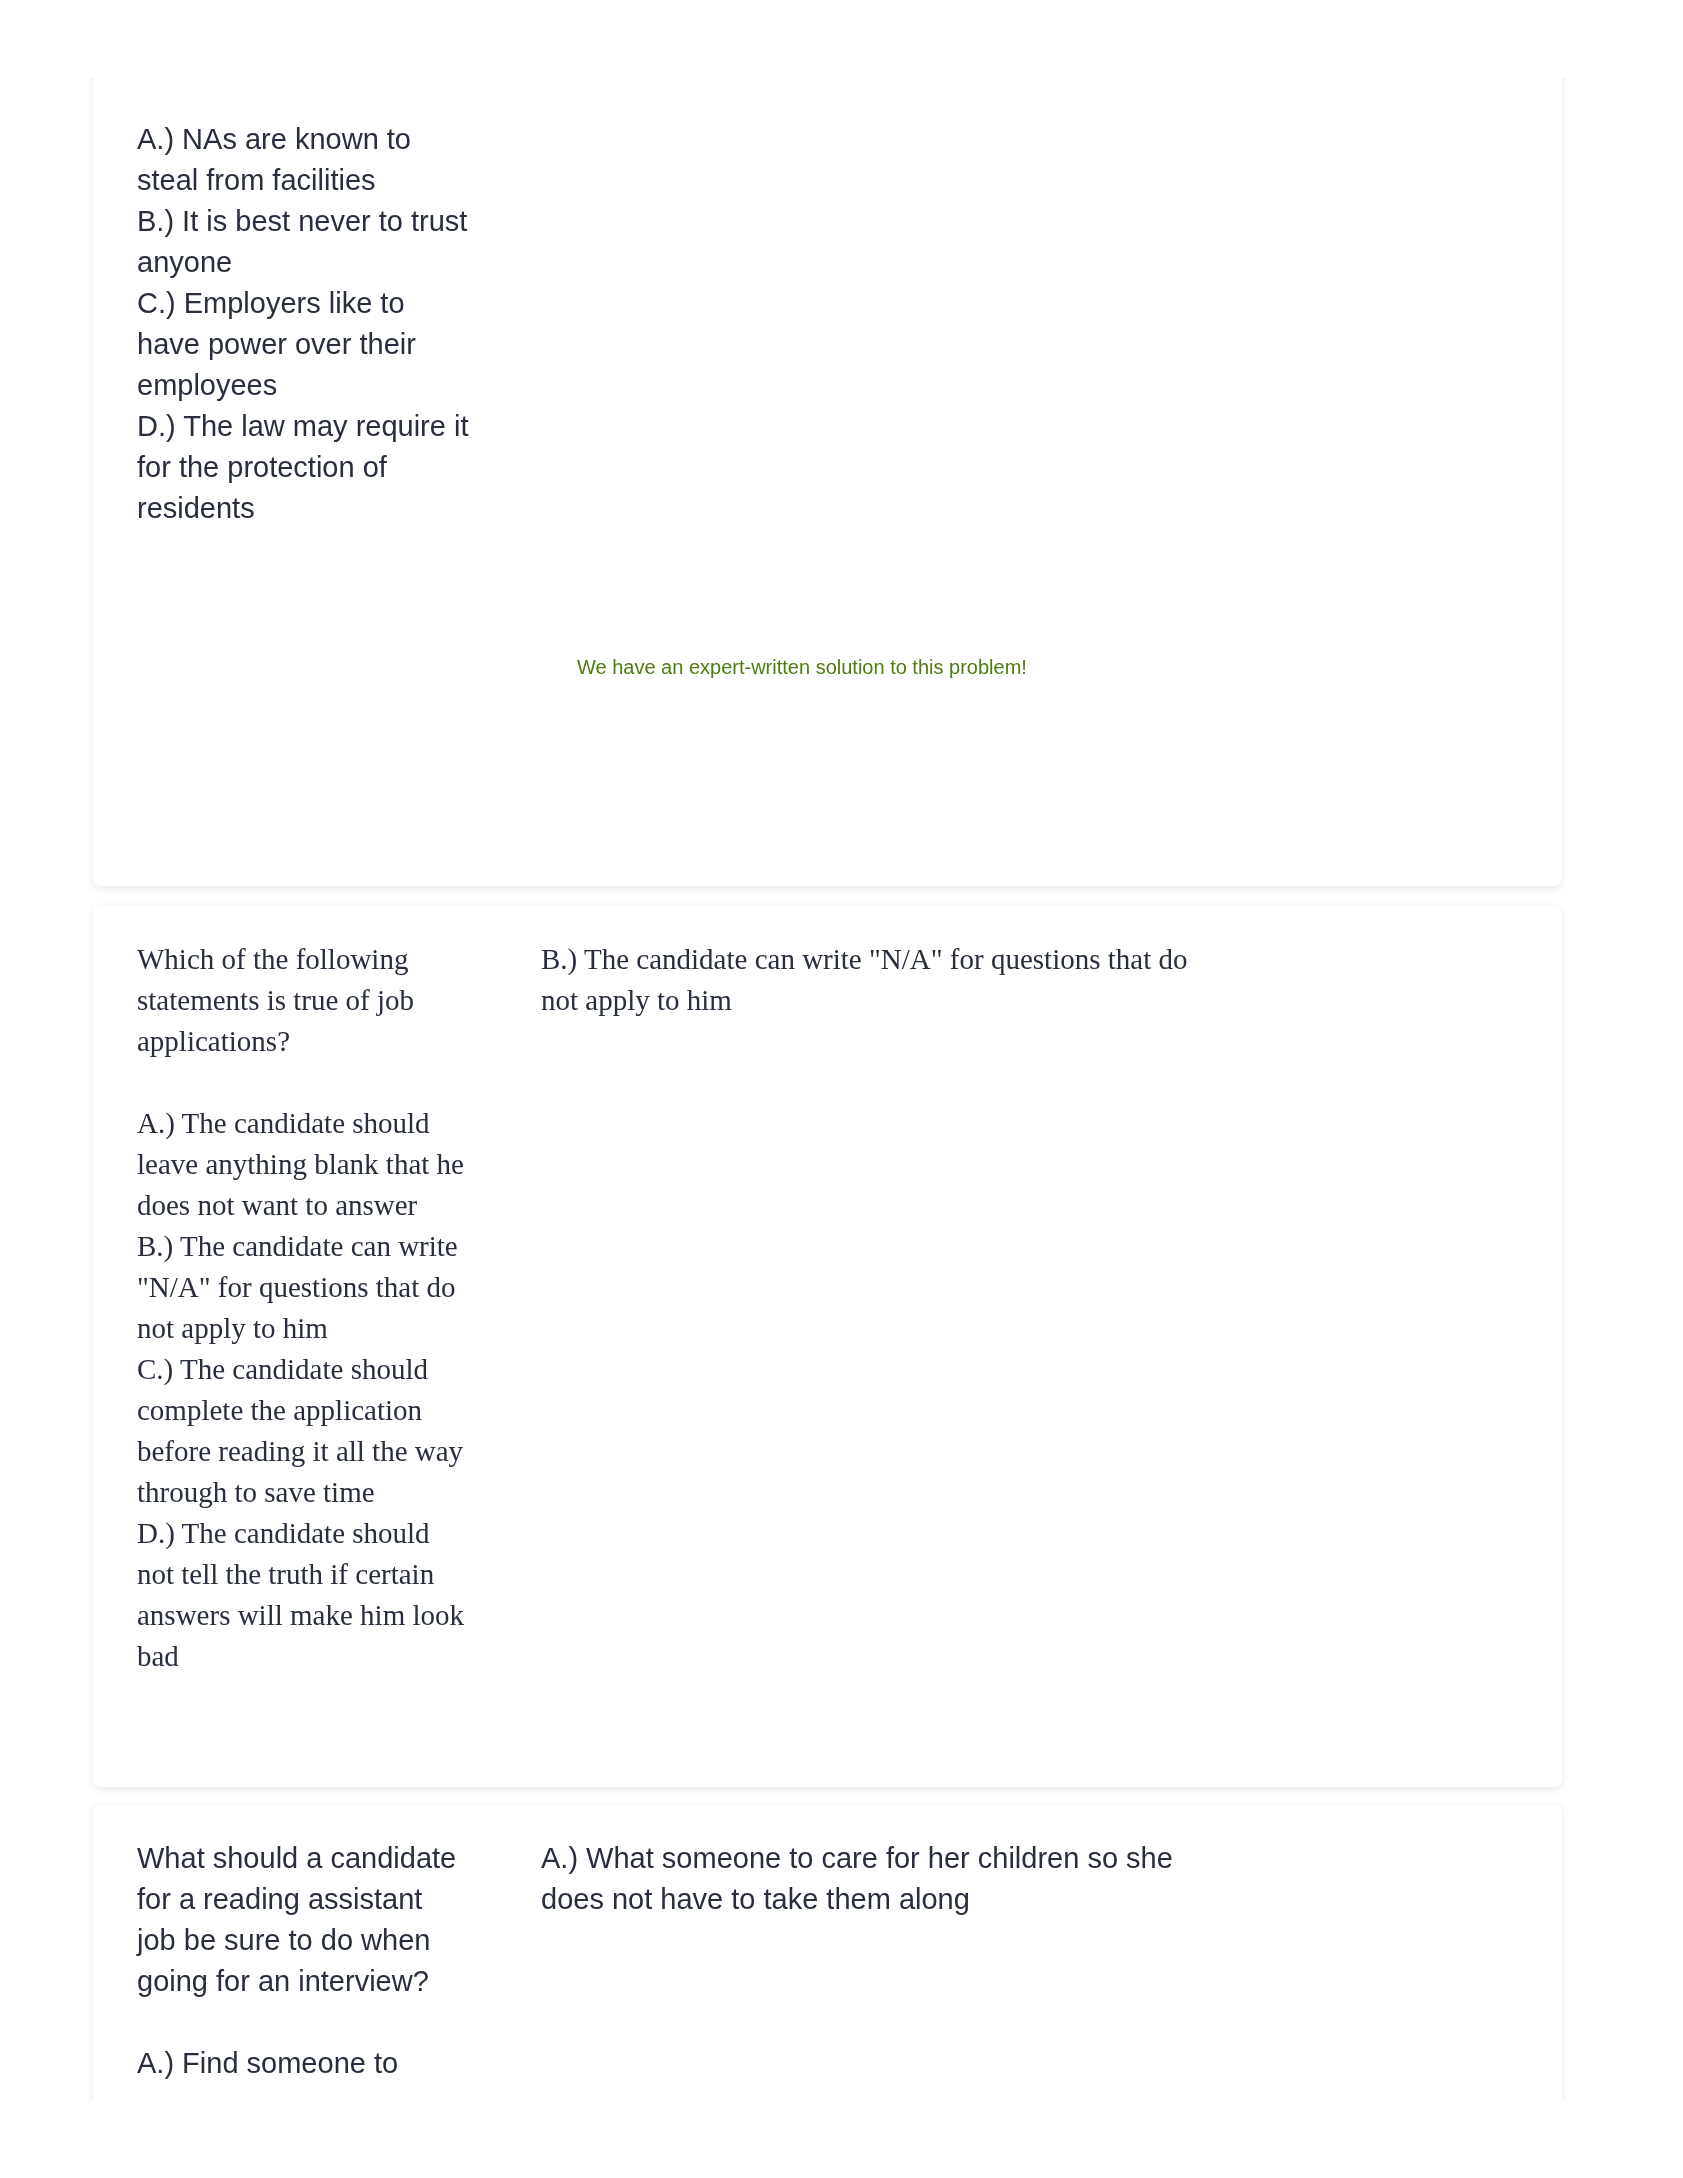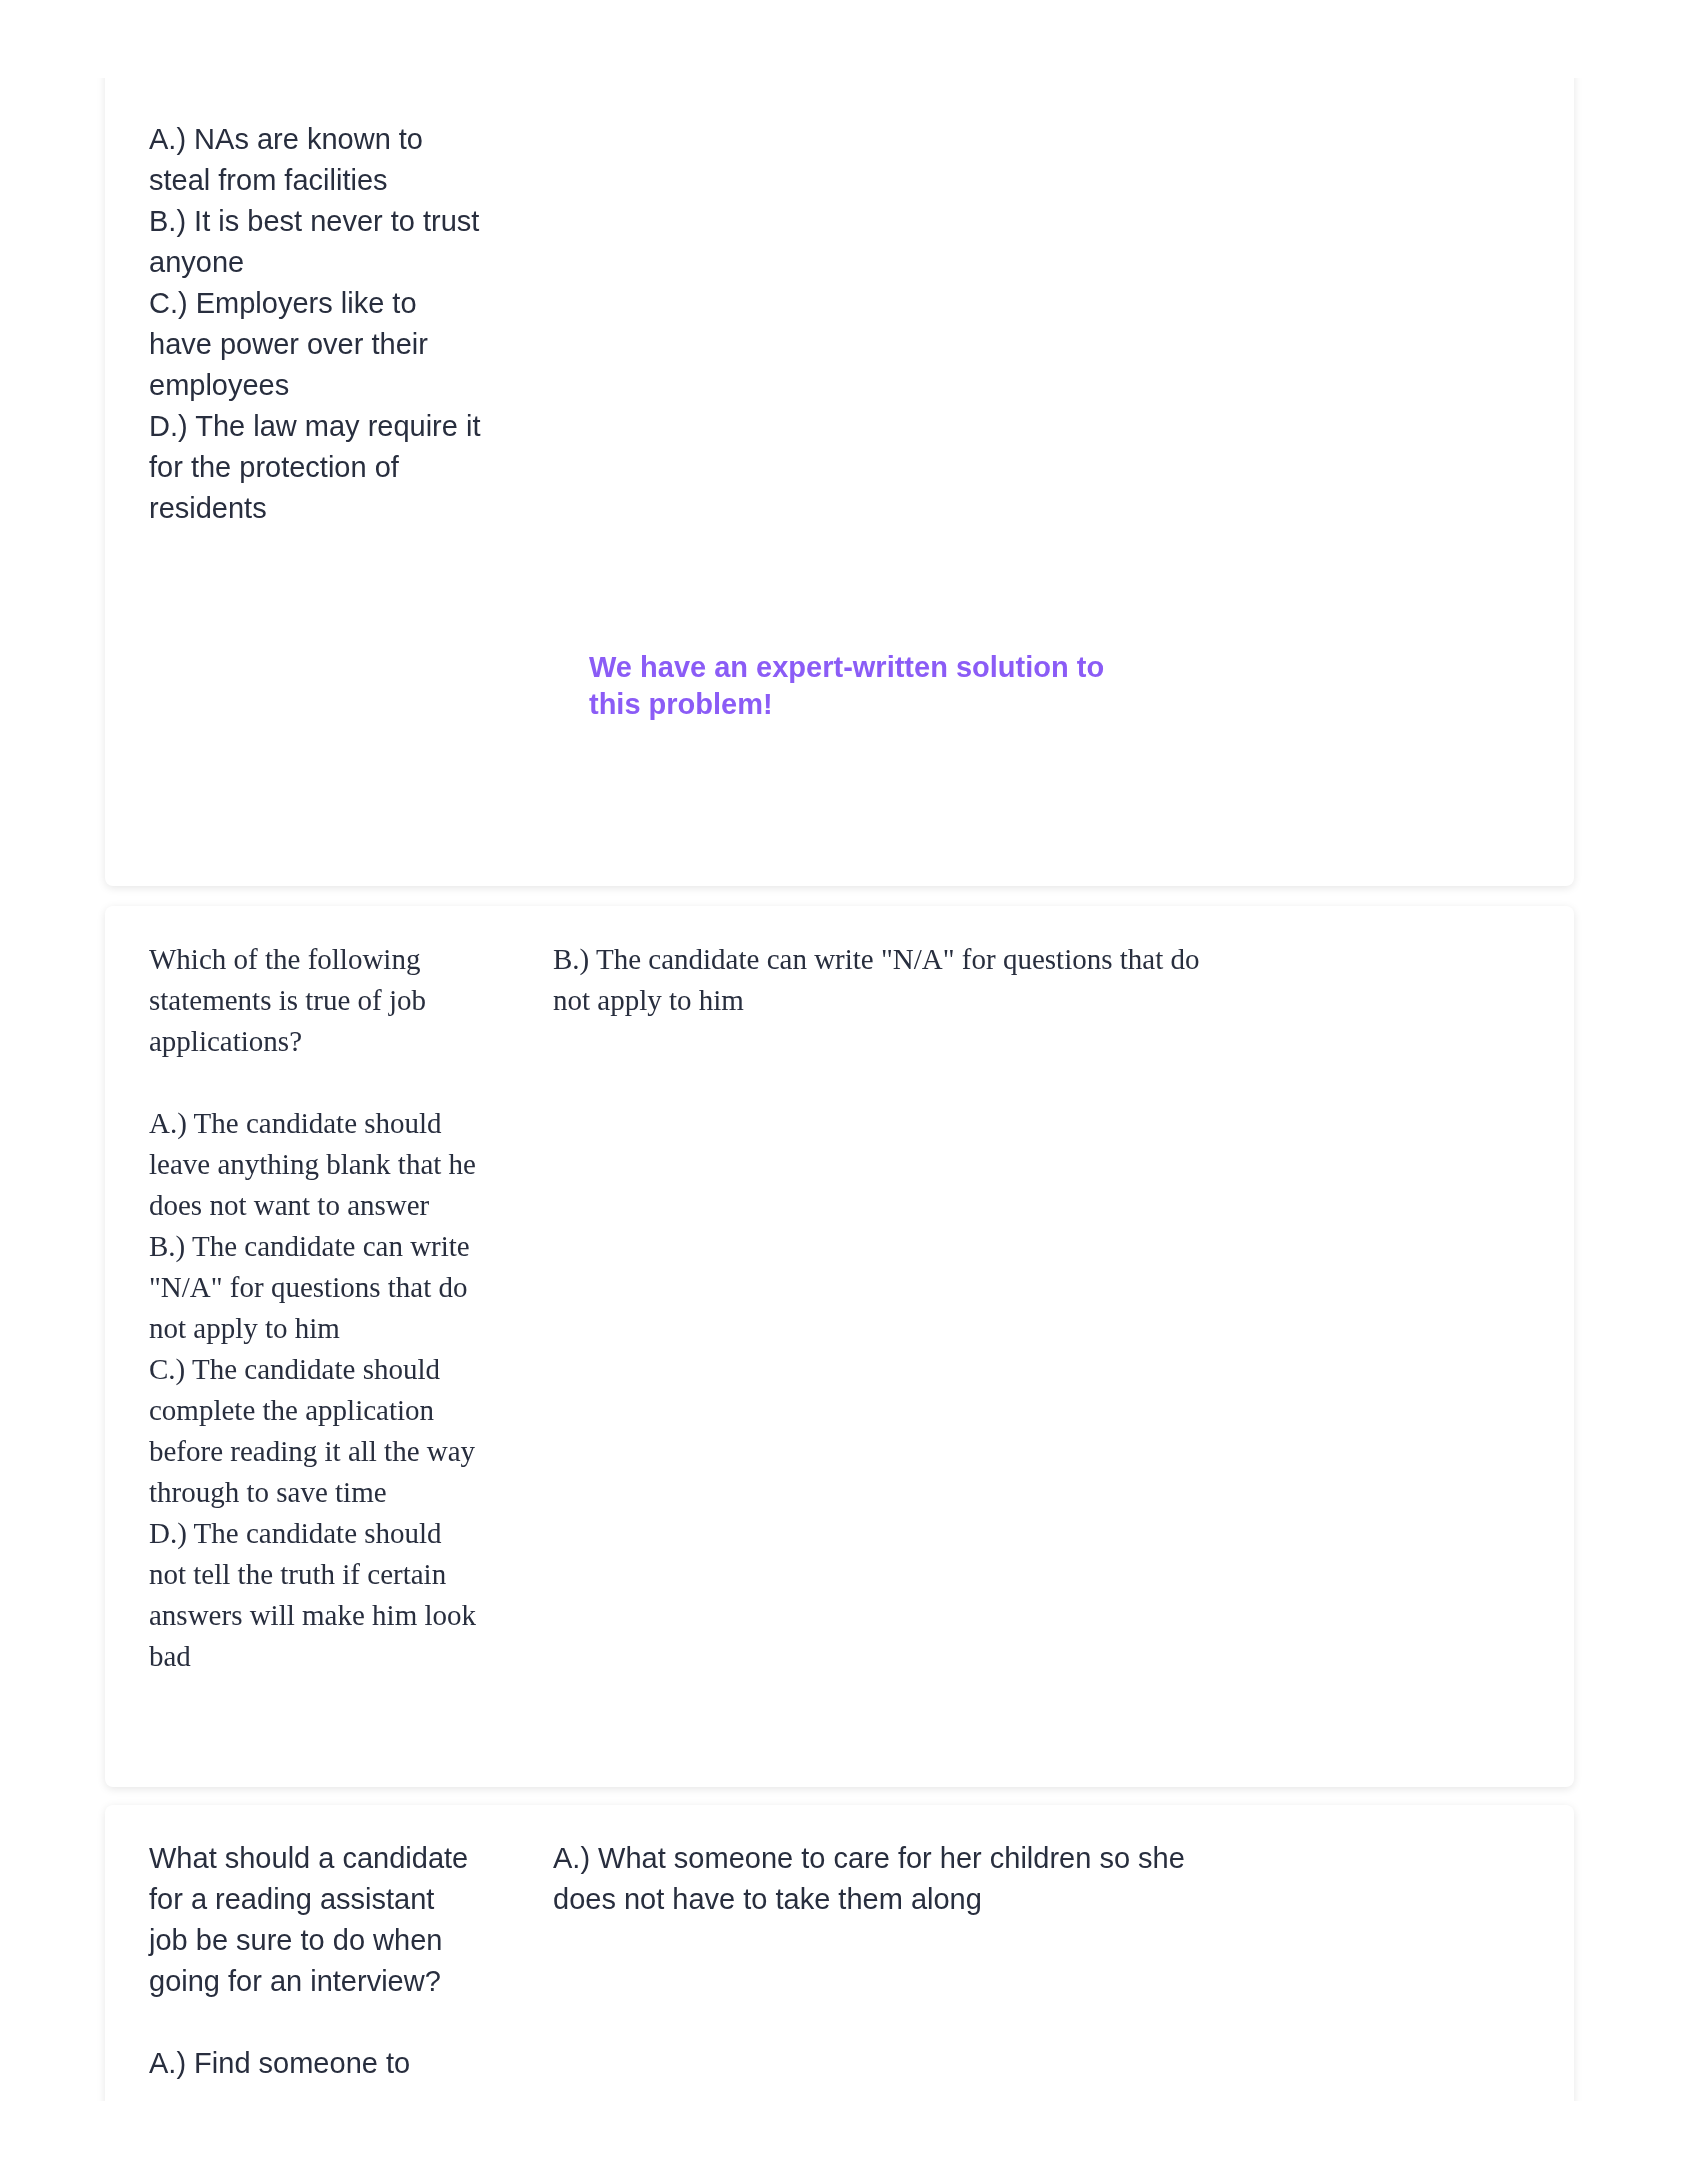--- a/index.html
+++ b/index.html
@@ -1,24 +1,24 @@
 <!DOCTYPE html>
 <html><head>
   <meta charset="utf-8">
   <style>
     html, body { margin: 0; padding: 0; background: #ffffff; }
     body { width: 1683px; height: 2178px; position: relative; overflow: hidden;
       font-family: "Liberation Sans", sans-serif; color: #282e3e; }
     .viewport { position: absolute; left: 0; top: 78px; width: 1683px; height: 2023px; overflow: hidden; }
-    .card { position: absolute; left: 105px; width: 1469px; background: #fff;
+    .card { position: absolute; left: 93px; width: 1469px; background: #fff;
       border-radius: 8px; box-shadow: 0 2px 8px rgba(0,0,0,0.10); }
     .col-left { position: absolute; left: 44px; width: 332px; font-size: 29px; line-height: 41px; white-space: pre-wrap; }
     .col-right { position: absolute; left: 448px; width: 653px; font-size: 29px; line-height: 41px; white-space: pre-wrap; }
-    .expert { position: absolute; left: 484px; width: 574px; font-size: 29px; line-height: 37px;
-      font-weight: bold; color: #8b5cf6; }
+    .expert { position: absolute; left: 484px; width: 574px; font-size: 20px; line-height: 37px;
+      font-weight: normal; color: #4d7c0f; }
   </style>
 </head>
 <body>
 
 <div class="viewport">
 
   <div class="card" style="top:-20px; height:828px;">
     <div class="col-left" style="top:61px;">A.) NAs are known to steal from facilities
 B.) It is best never to trust anyone
 C.) Employers like to have power over their employees

